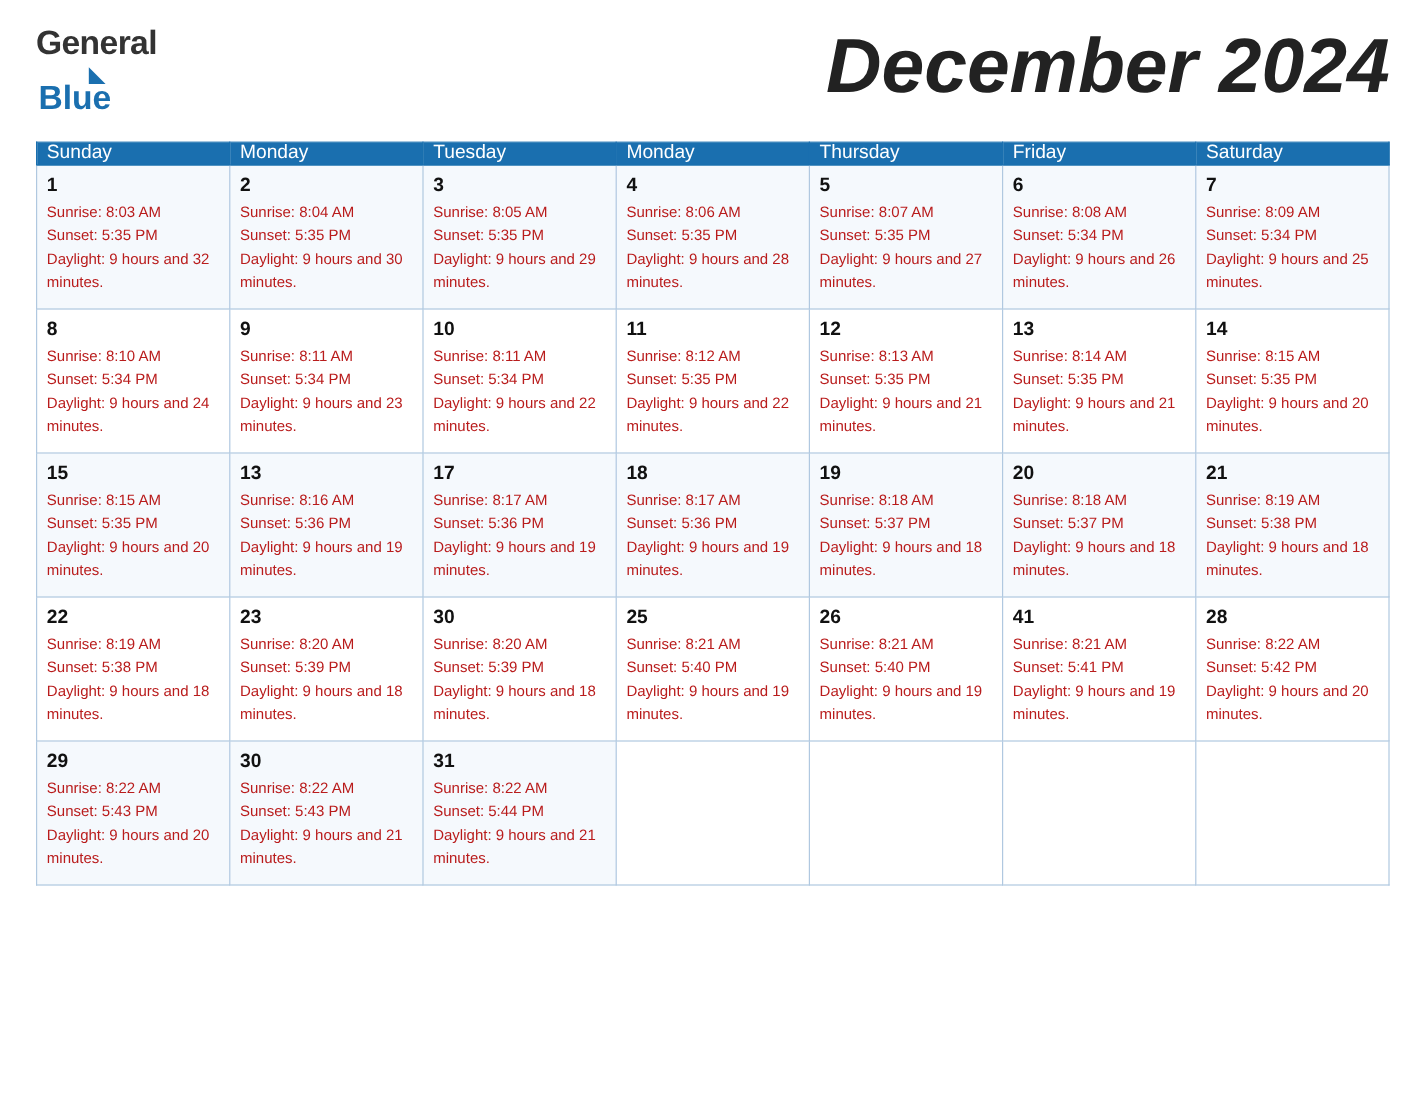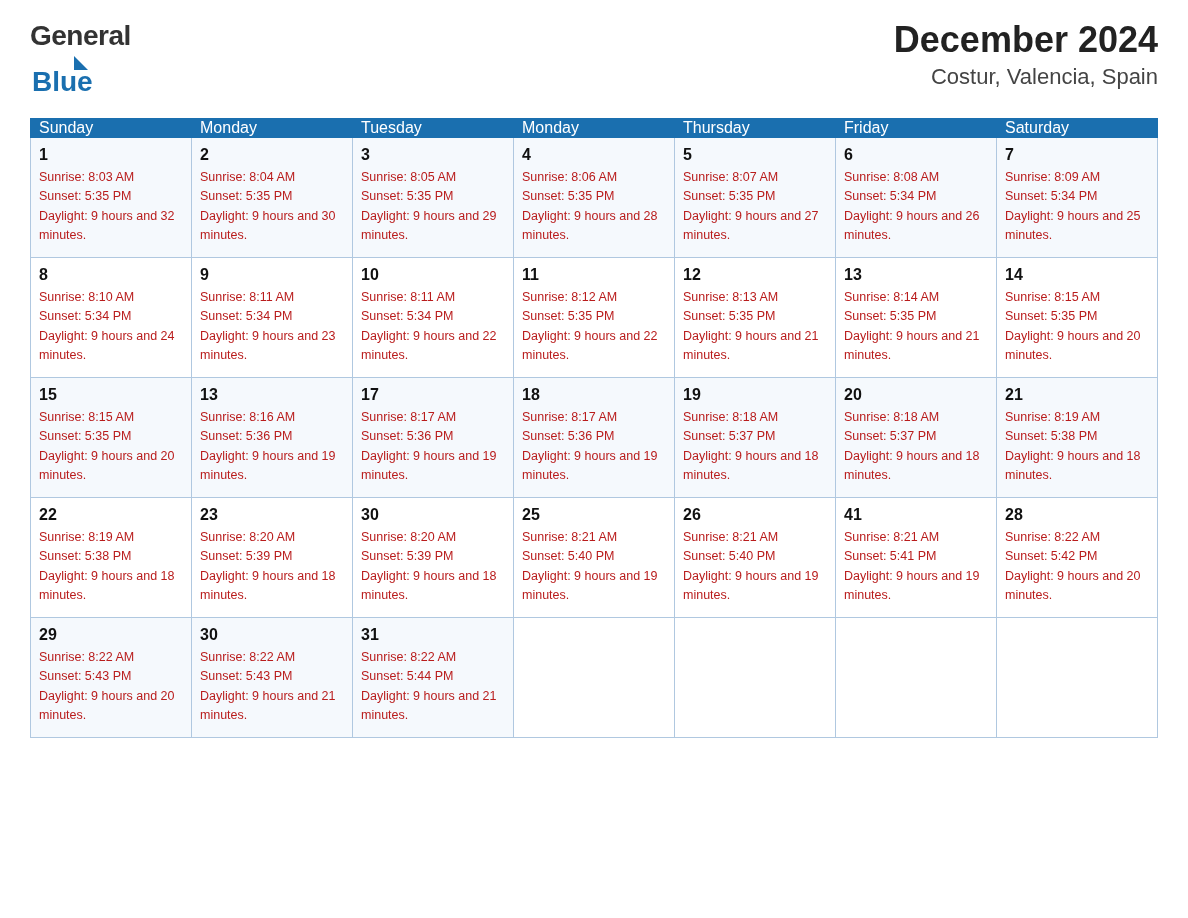--- a/index.html
+++ b/index.html
@@ -45,24 +45,25 @@
       font-size: 28px;
       font-weight: bold;
       color: #1a6faf;
       margin-top: -4px;
       padding-left: 2px;
     }
     .title-block {
       text-align: right;
     }
     .month-title {
-      font-size: 36px;
+      font-size: 64px;
       font-weight: bold;
       color: #222;
       line-height: 1.1;
+      font-style: italic;
     }
     .location-title {
       font-size: 22px;
       color: #444;
       margin-top: 4px;
     }
     table {
       width: 100%;
       border-collapse: collapse;
       table-layout: fixed;
@@ -113,21 +114,20 @@
 <div class="header">
   <div class="logo">
     <div class="logo-top">
       <span class="logo-general">General</span>
       <div class="logo-triangle"></div>
     </div>
     <span class="logo-blue">Blue</span>
   </div>
   <div class="title-block">
     <div class="month-title">December 2024</div>
-    <div class="location-title">Costur, Valencia, Spain</div>
   </div>
 </div>
 
 <table>
   <thead>
     <tr>
 
     <th>Sunday</th>
         <th>Monday</th>
         <th>Tuesday</th>

